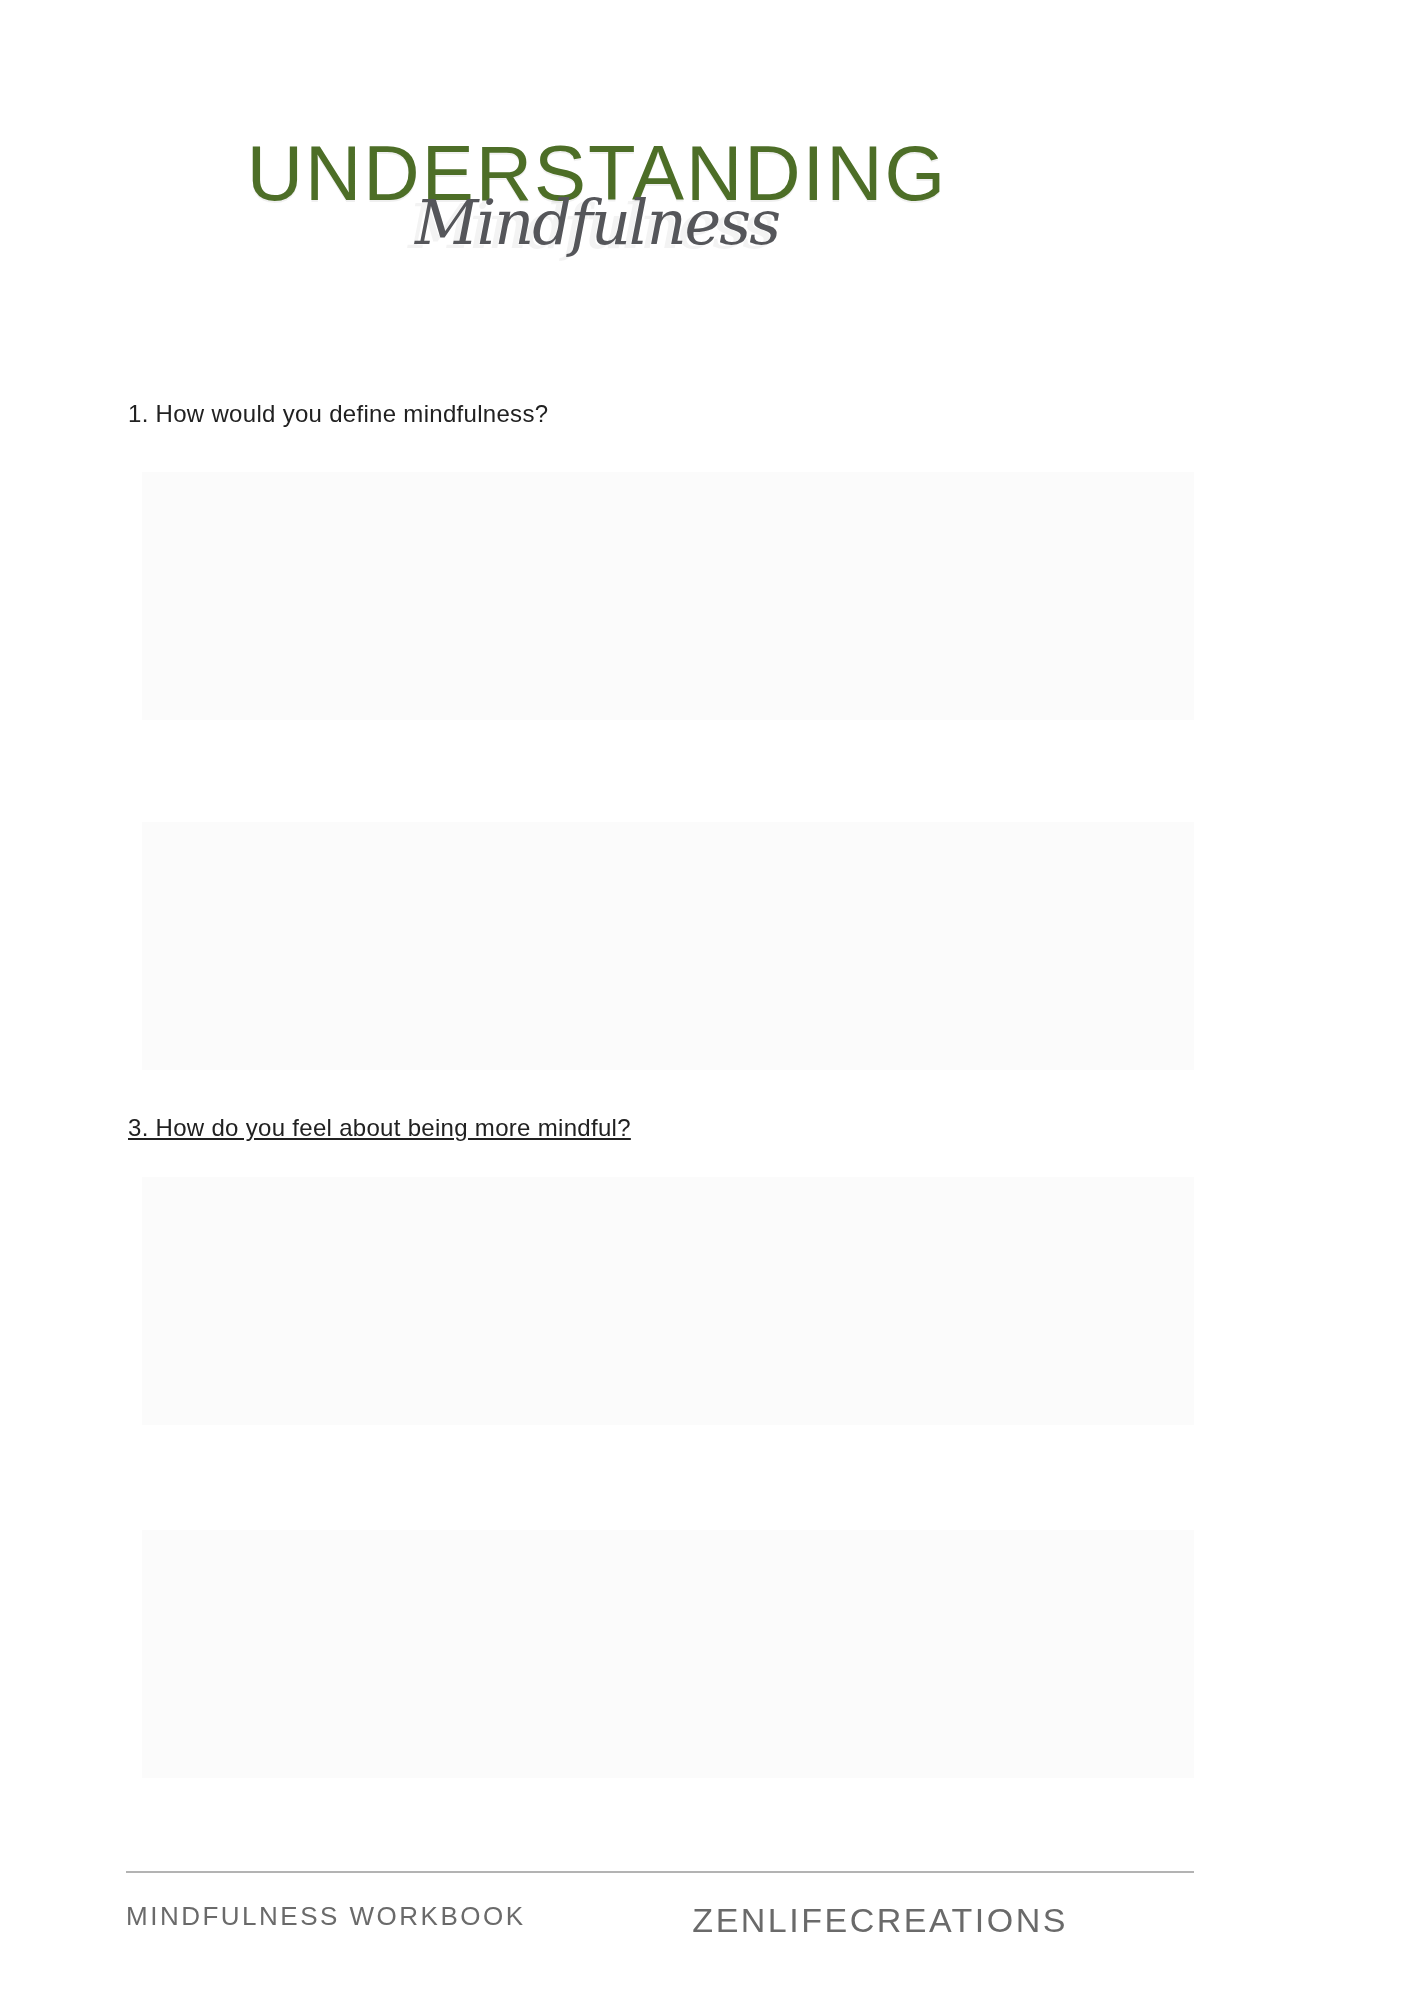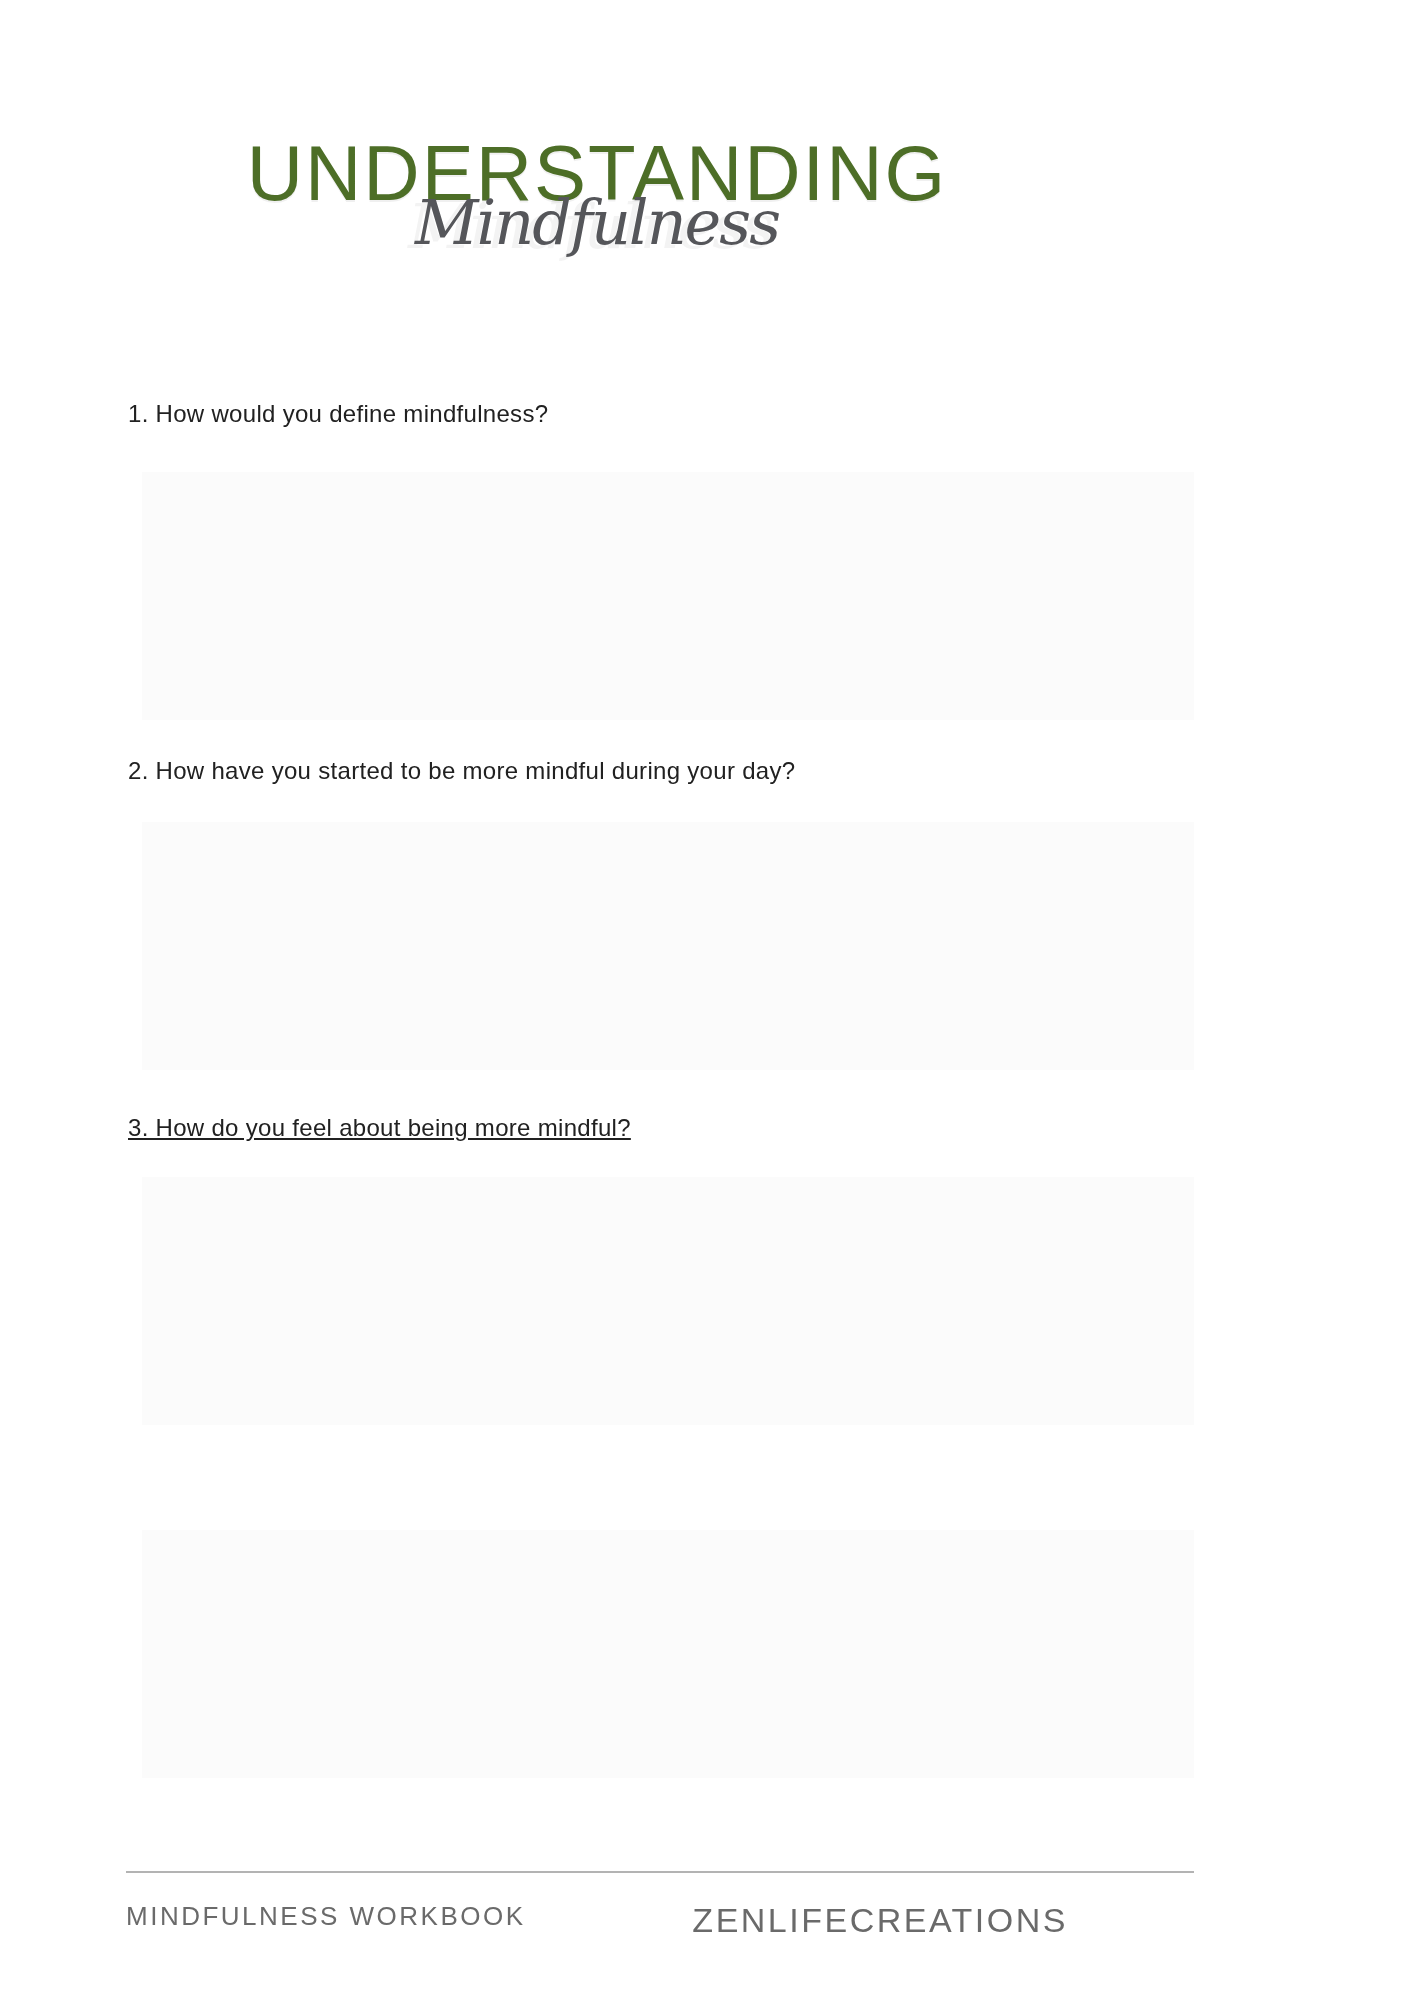--- a/index.html
+++ b/index.html
@@ -113,21 +113,20 @@
 
 <div class="page">
 
   <h1 class="title">UNDERSTANDING</h1>
 
   <div class="subtitle">Mindfulness</div>
 
   <div class="question-label q1-label">1. How would you define mindfulness?</div>
   <div class="answer-box box1" role="textbox"></div>
 
-  <div class="question-label q2-label">2. How have you started to be more mindful during your day?</div>
   <div class="answer-box box2" role="textbox"></div>
 
   <div class="question-label q3-label">3. How do you feel about being more mindful?</div>
   <div class="answer-box box3" role="textbox"></div>
 
   <div class="answer-box box4" role="textbox"></div>
 
   <div class="divider"></div>
 
   <div class="footer-left">MINDFULNESS WORKBOOK</div>

